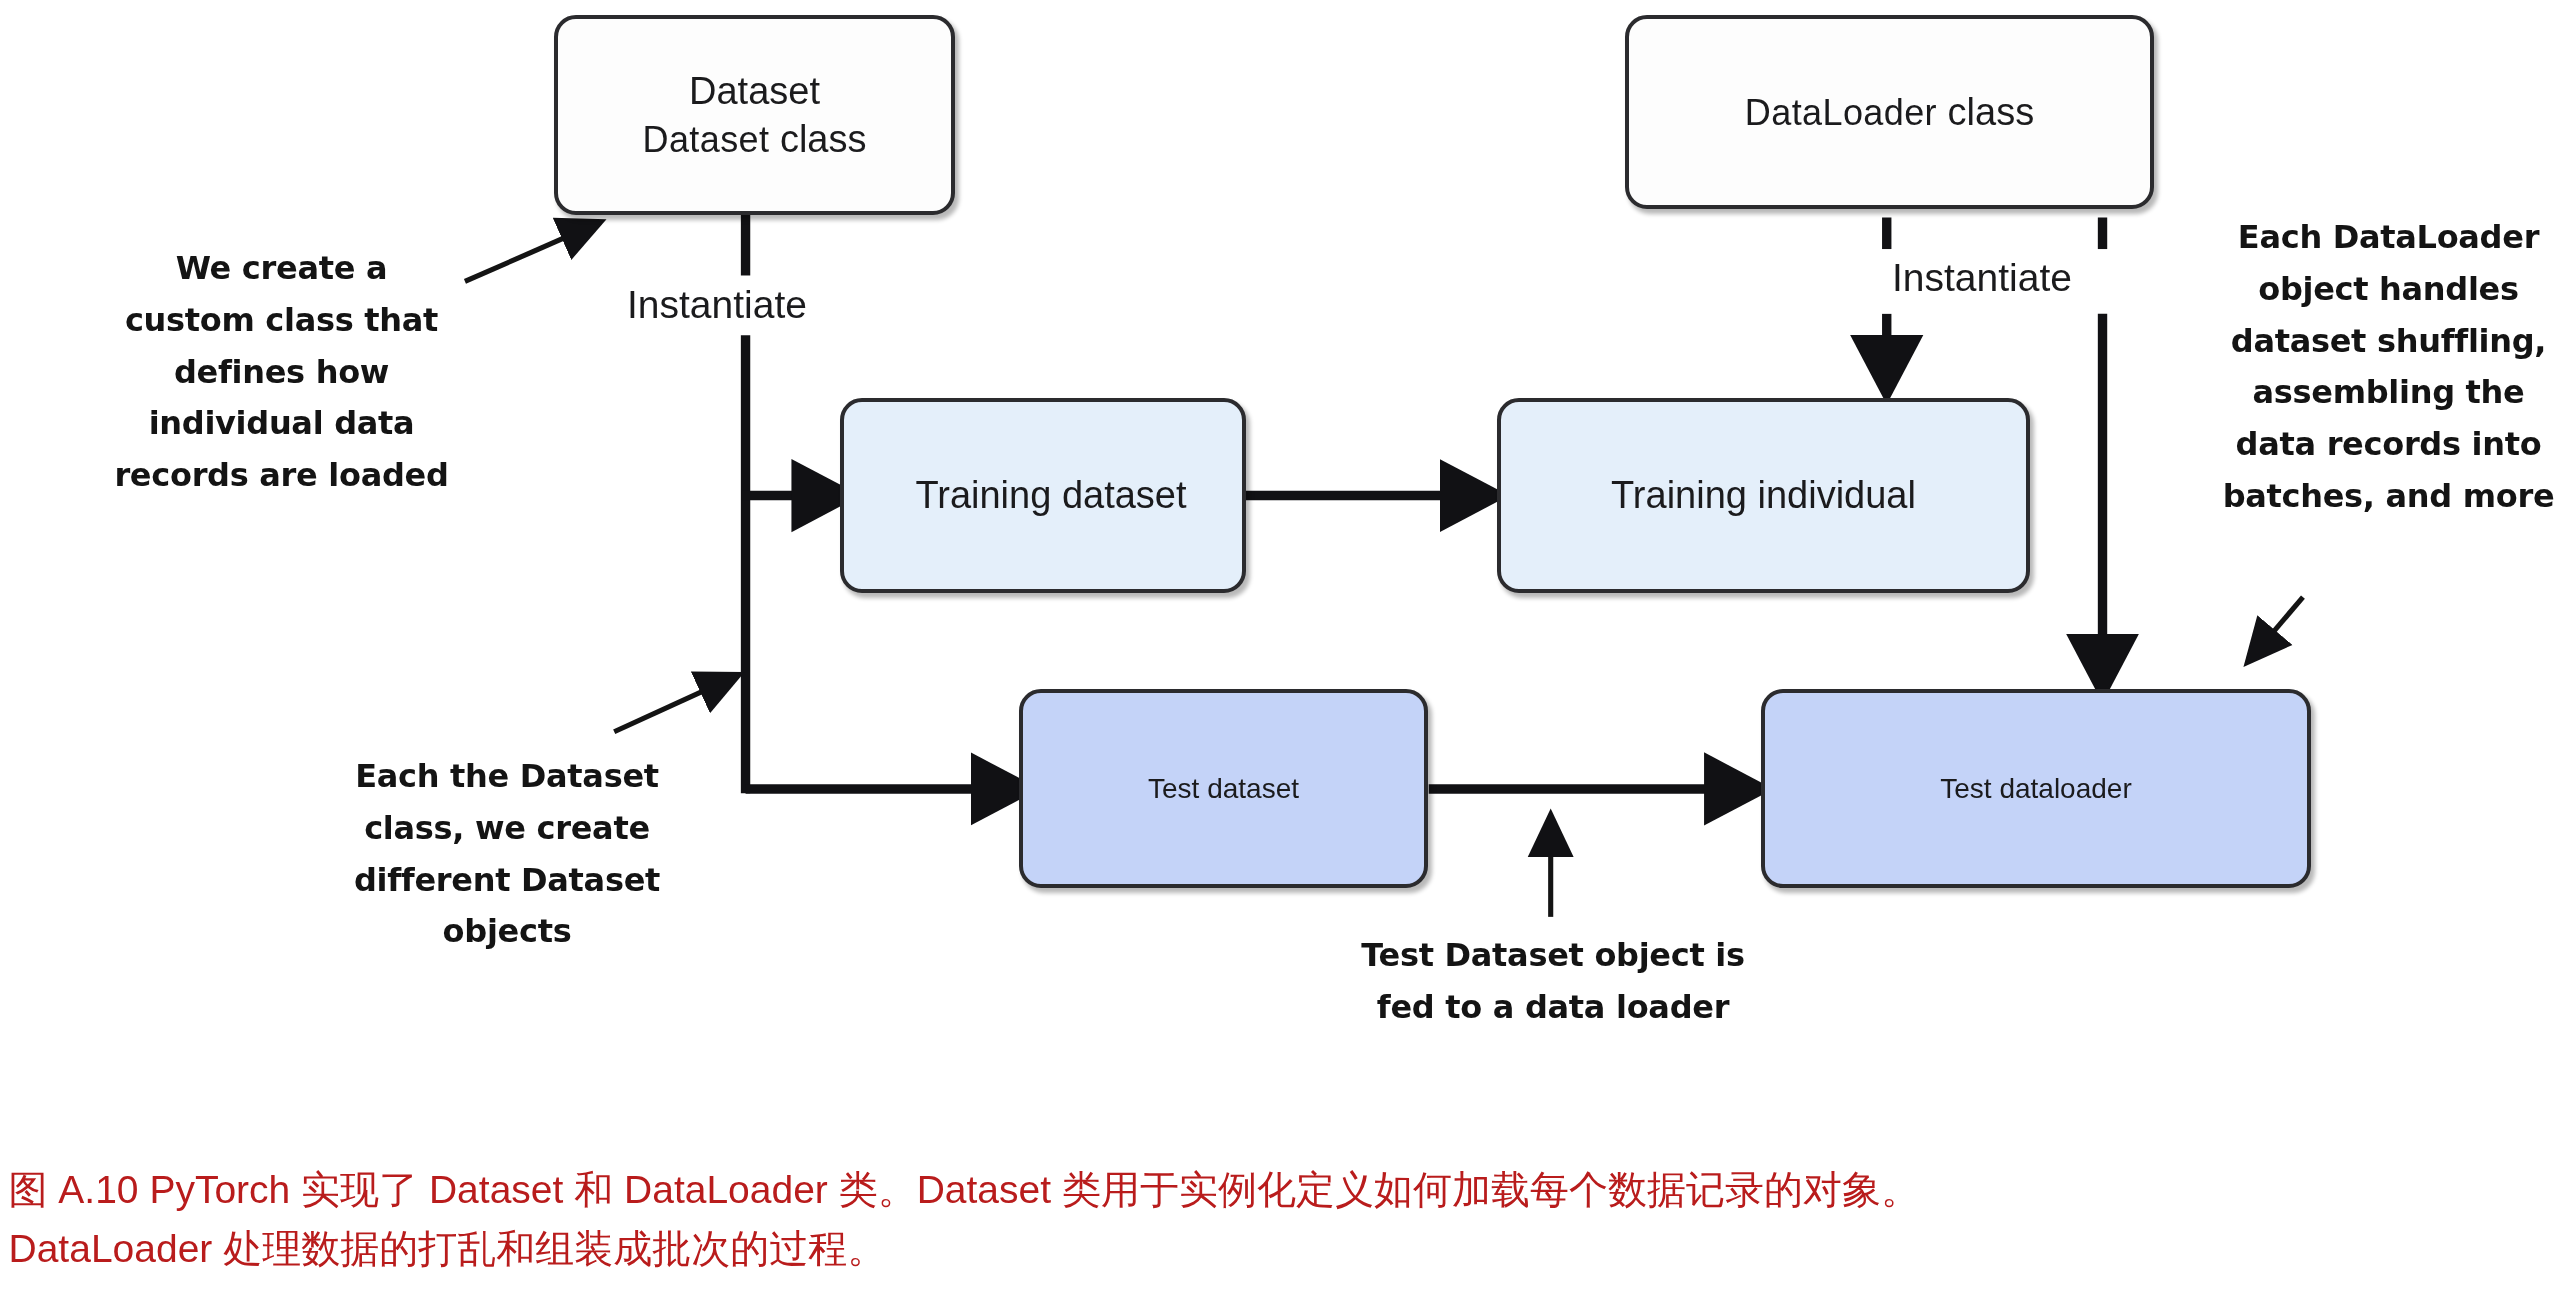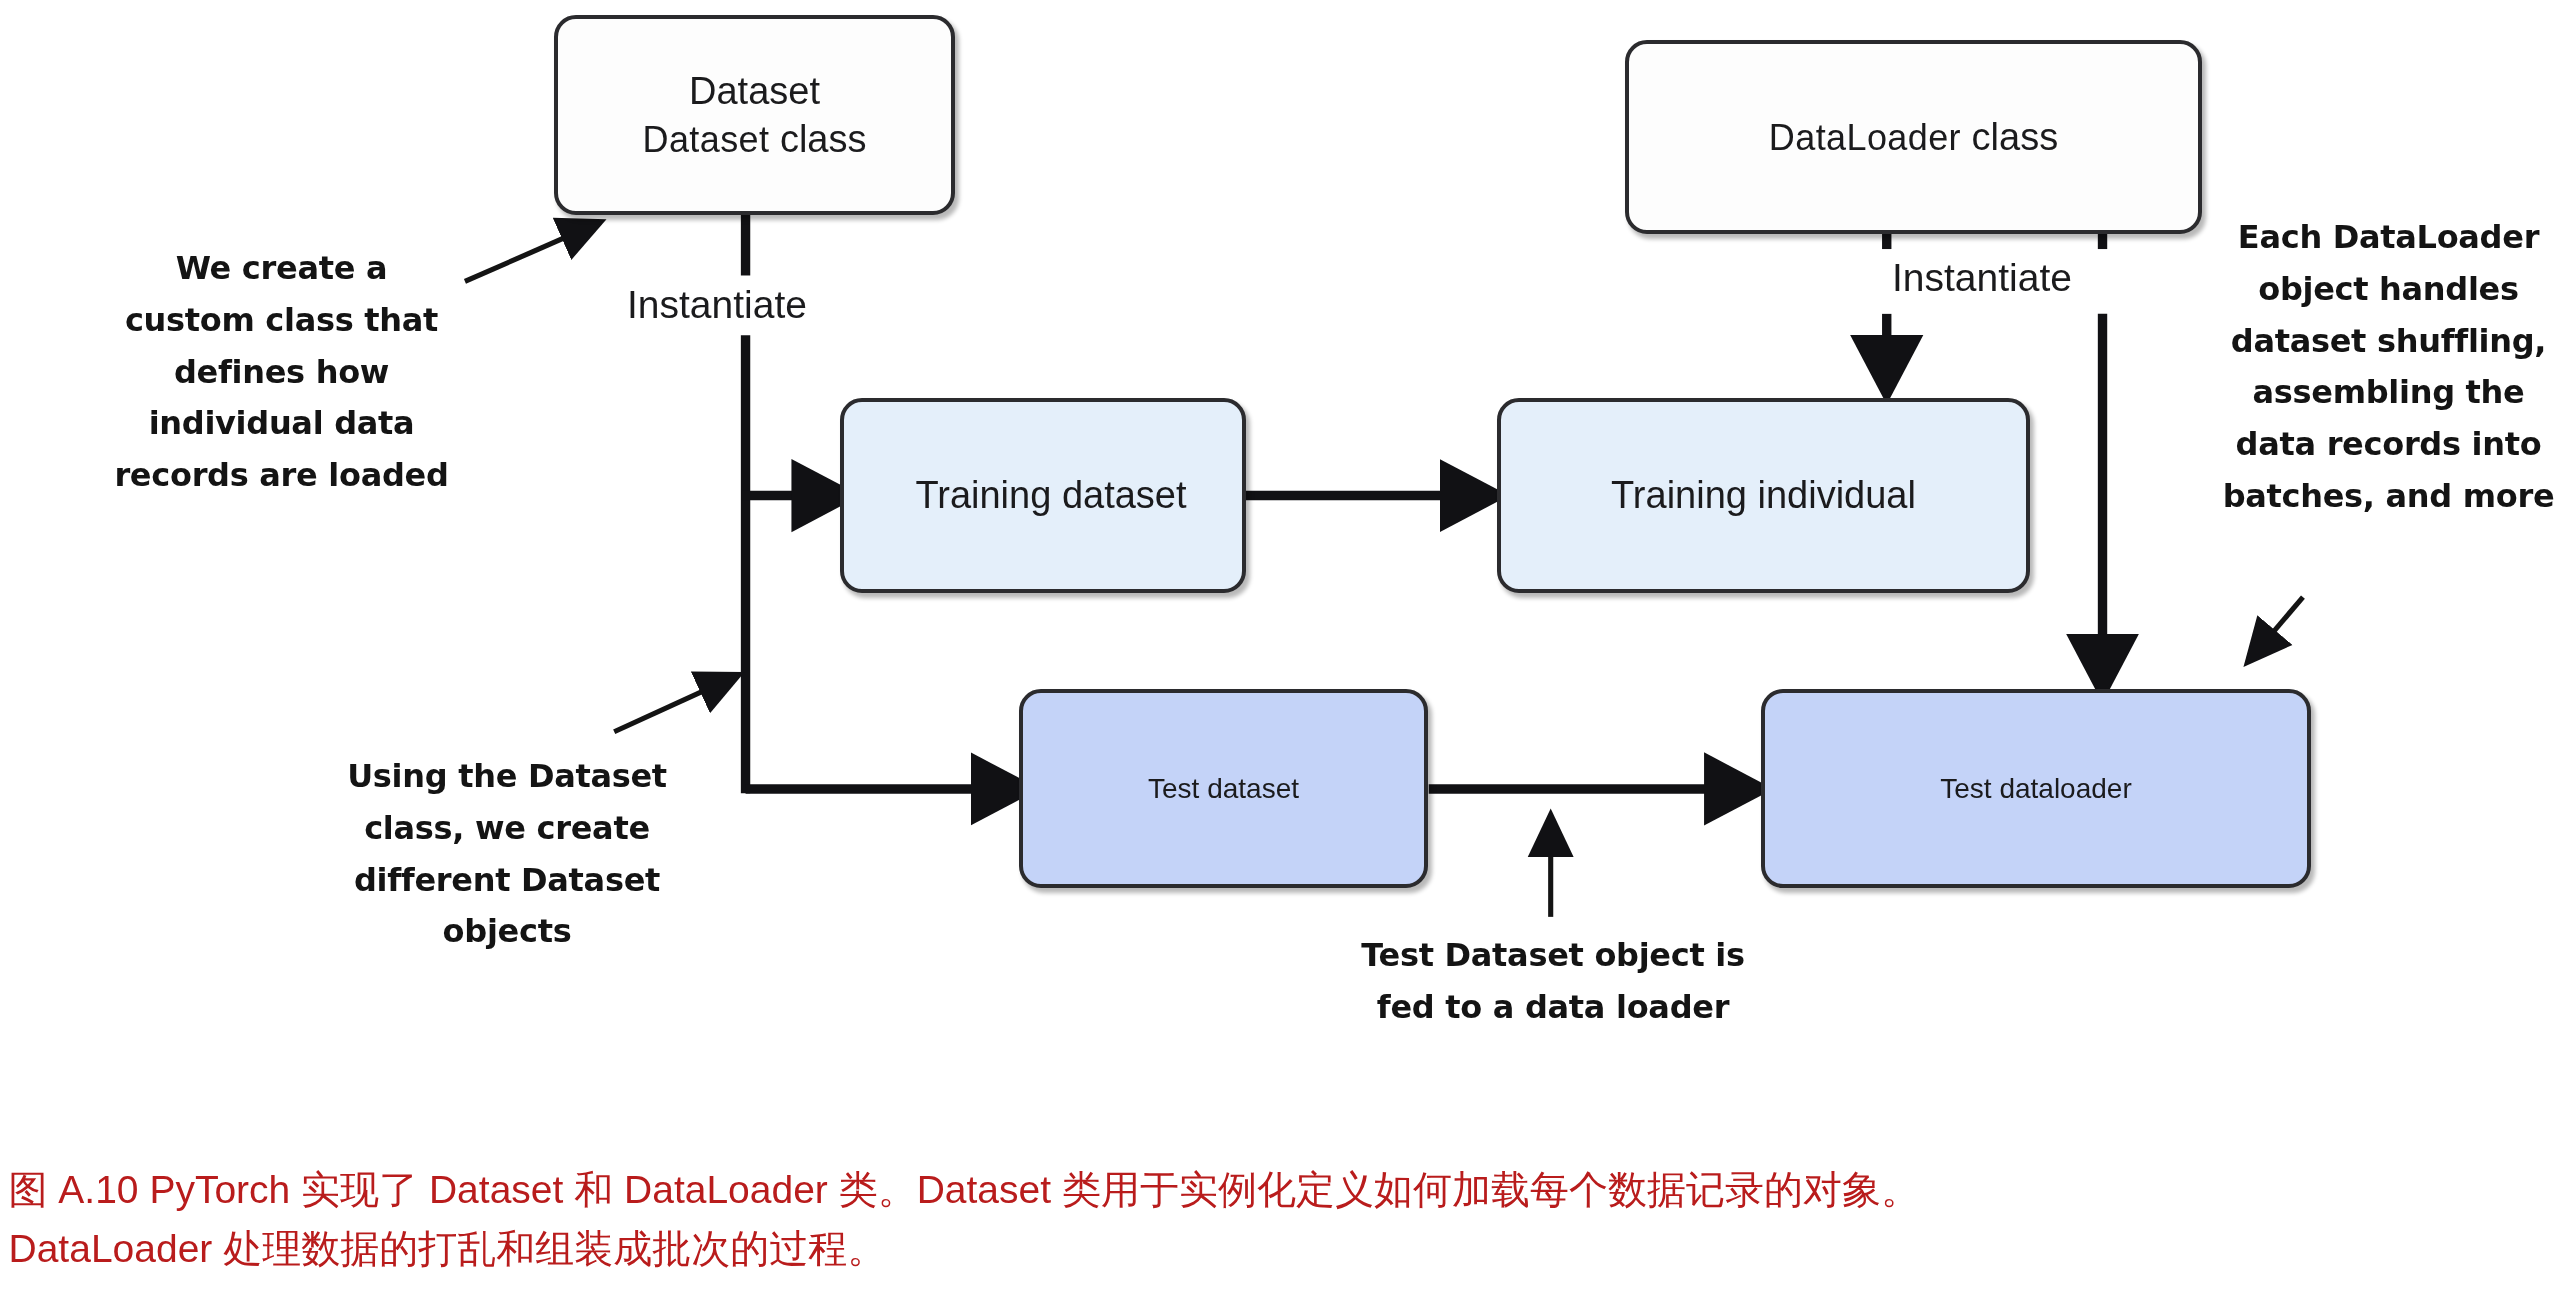--- a/index.html
+++ b/index.html
@@ -135,21 +135,21 @@
 
   <div class="node node-class" style="left:554px; top:15.4px; width:401px; height:200px;">
     <div>
       <div class="sans">Dataset</div>
       <div>
         <span class="mono">Dataset</span><span class="sans">&nbsp;</span><span class="sans">class</span>
       </div>
     </div>
   </div>
 
-  <div class="node node-class" style="left:1625px; top:40px; width:577px; height:194px;justify-content:center;">
+  <div class="node node-class" style="left:1625px; top:15px; width:529px; height:194px;justify-content:center;">
     <div>
       <span class="mono">DataLoader</span><span class="sans">&nbsp;</span><span class="sans">class</span>
     </div>
   </div>
 
   <div class="node node-light" style="left:840px; top:398px; width:406px; height:195px;padding-left:16px;">
     <span>Training dataset</span>
   </div>
 
   <div class="node node-light" style="left:1497px; top:398px; width:533px; height:195px;">
@@ -167,21 +167,21 @@
   <div class="edge-label" style="left:627px; top:283px;">Instantiate</div>
 
   <div class="edge-label" style="left:1892px; top:256px;">Instantiate</div>
 
   <div class="annotation" style="left:111px; top:243px; width:341px;">We create a
 custom class that
 defines how
 individual data
 records are loaded</div>
 
-  <div class="annotation" style="left:328px; top:751px; width:358px;">Using the Dataset
+  <div class="annotation" style="left:328px; top:751px; width:358px;">Each the Dataset
 class, we create
 different Dataset
 objects</div>
 
   <div class="annotation" style="left:2218px; top:212px; width:341px;">Each DataLoader
 object handles
 dataset shuffling,
 assembling the
 data records into
 batches, and more</div>

